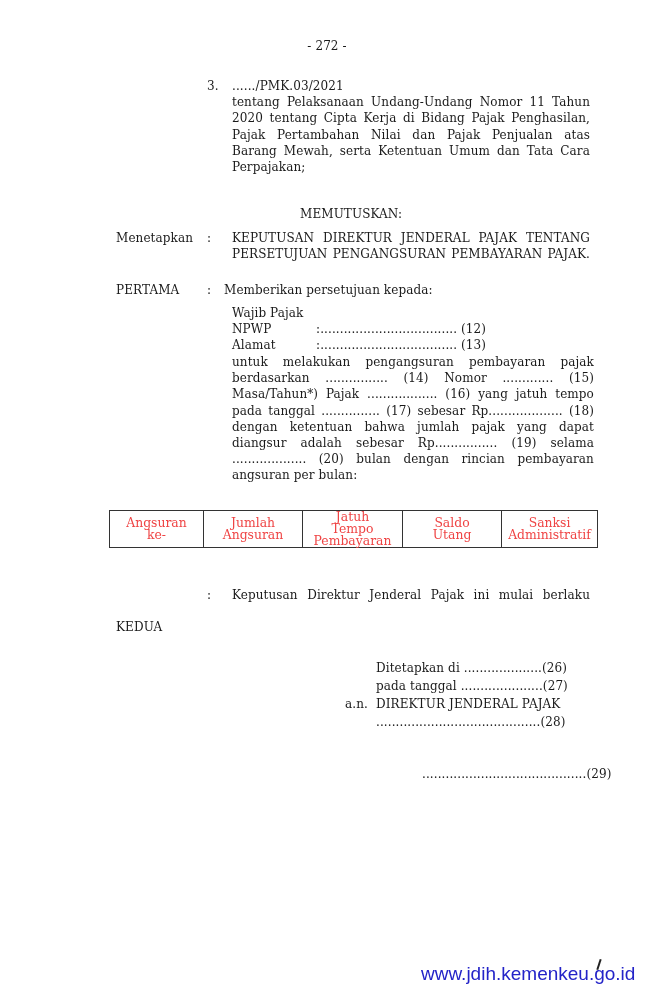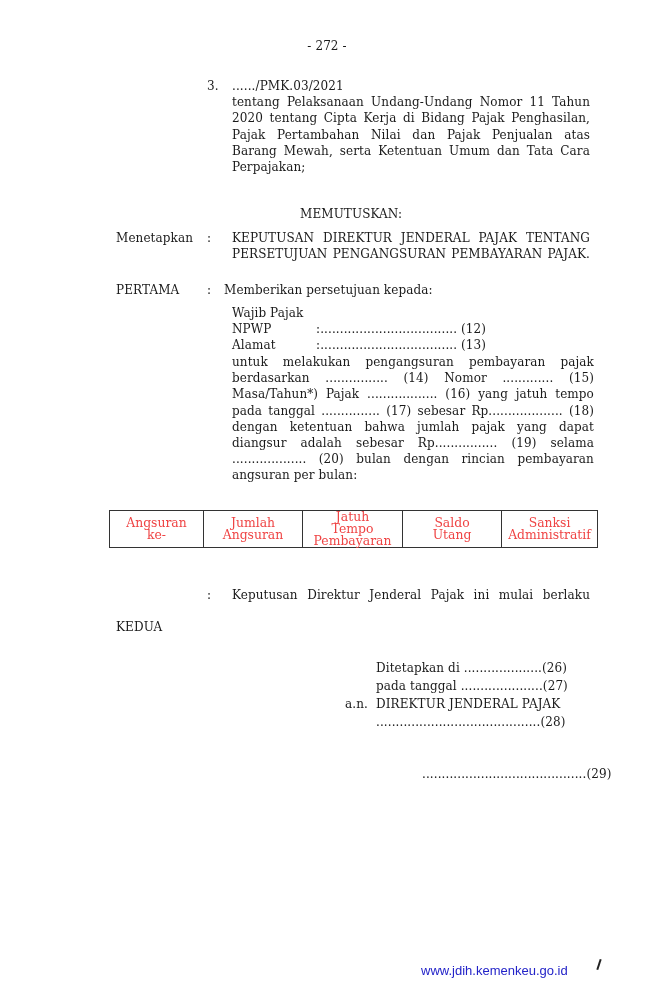--- a/index.html
+++ b/index.html
@@ -7,21 +7,21 @@
          font-family:"DejaVu Serif", "Liberation Serif", serif; color:#1a1a1a; }
   .abs { position:absolute; }
   .t { font-size:12px; line-height:16.2px; letter-spacing:0.1px; }
   .just { text-align:justify; text-align-last:auto; }
   .line { display:flex; justify-content:space-between; white-space:nowrap; }
   .line.left { justify-content:flex-start; }
   table.ang { border-collapse:collapse; position:absolute; left:109px; top:510px; width:489px; }
   table.ang td { border:1.2px solid #333; text-align:center; font-size:12.4px; line-height:12px; padding:0; color:#ef4444; }
   table.ang tr.h td { height:34px; }
   table.ang tr.b td { height:17px; line-height:17px; }
-  .url { font-family:"Liberation Sans", sans-serif; font-size:13px; color:#2323c8; }
+  .url { font-family:"Liberation Sans", sans-serif; font-size:19px; color:#2323c8; }
 </style>
 </head>
 <body>
 
 <div class="abs t" style="left:0;width:654px;top:38px;text-align:center;">- 272 -</div>
 
 <div class="abs t" style="left:207px;top:78px;">3.</div>
 <div class="abs t" style="left:232px;top:78px;width:358px;">
   <div class="line">
       <span>....../PMK.03/2021</span>

